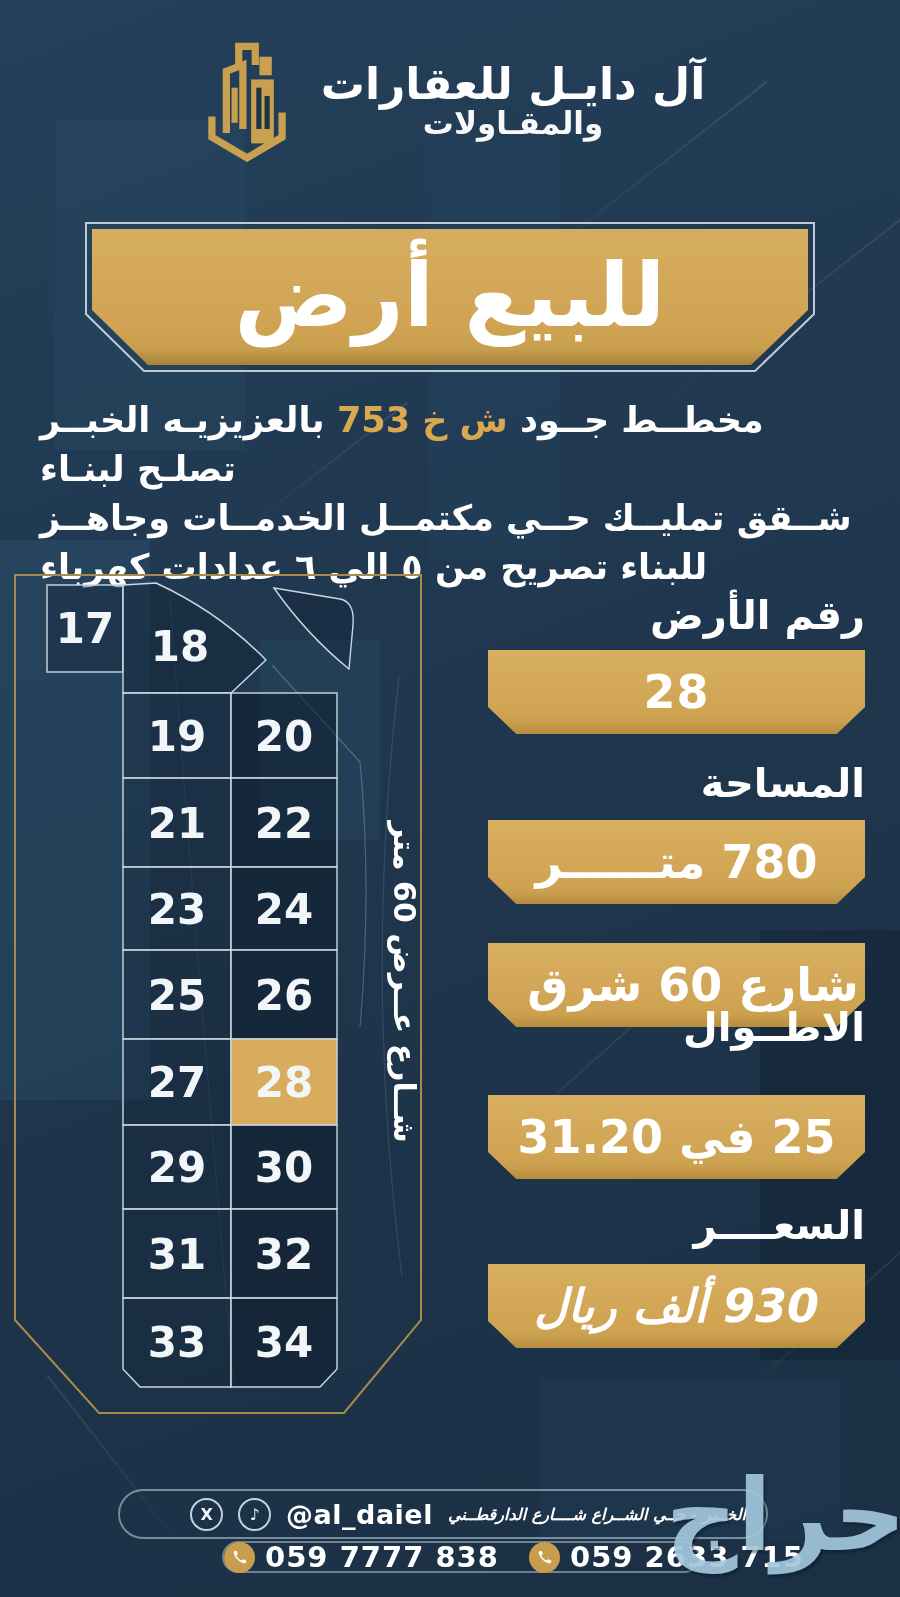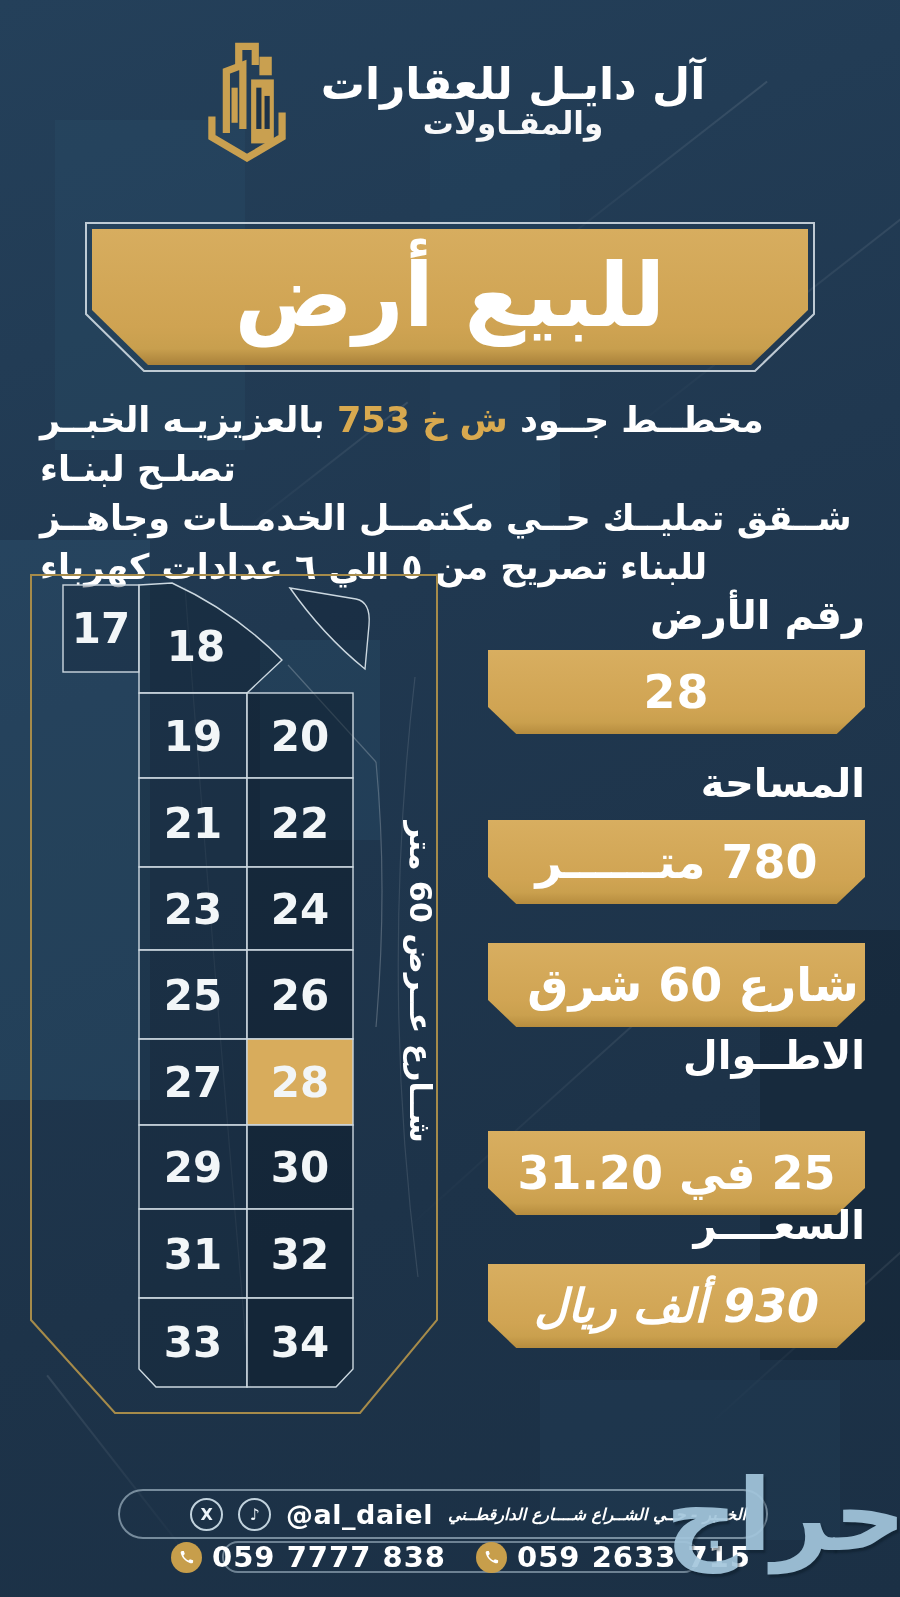--- a/index.html
+++ b/index.html
@@ -16,38 +16,38 @@
   .brand-line1{font-size:44px;font-weight:bold;letter-spacing:1px;}
   .brand-line2{font-size:31px;font-weight:bold;opacity:.97;}
   
   .banner{position:absolute;left:85px;top:222px;width:730px;height:152px;}
   .banner svg{position:absolute;inset:0;}
   
   .desc{position:absolute;top:396px;left:40px;width:820px;text-align:left;direction:rtl;
     font-size:35px;font-weight:bold;line-height:49px;letter-spacing:.5px;}
   .gold-hl{color:#d8a94f;}
   
-  .map{position:absolute;left:20px;top:557px;width:420px;height:860px;}
+  .map{position:absolute;left:4px;top:557px;width:420px;height:860px;}
   .map text{font-weight:bold;}
   
   .detail-head{position:absolute;left:488px;width:377px;text-align:right;direction:rtl;
     font-size:40px;font-weight:bold;letter-spacing:1px;}
   .gold-box{position:absolute;left:488px;width:377px;height:84px;display:flex;align-items:center;justify-content:center;
     direction:rtl;font-size:46px;font-weight:bold;color:#fff;letter-spacing:1px;
     background:linear-gradient(180deg,#d8ae60 0%,#d0a453 70%,#caa04e 86%,#b68c3e 100%);
     clip-path:polygon(0 0,100% 0,100% 68%,92.5% 100%,7.5% 100%,0 68%);}
   
   .loc-pill{position:absolute;left:118px;top:1489px;width:650px;height:50px;border:2px solid rgba(210,230,242,.5);
     border-radius:26px;display:flex;align-items:center;direction:rtl;padding:0 20px;gap:15px;}
   .loc-text{font-size:16px;font-weight:bold;white-space:nowrap;font-style:italic;}
   .handle{font-size:27px;font-weight:bold;direction:ltr;letter-spacing:.5px;}
   .soc{width:33px;height:33px;border:2px solid rgba(222,238,248,.85);border-radius:50%;
     display:flex;align-items:center;justify-content:center;color:#eef5fa;font-size:16px;font-weight:bold;flex:0 0 auto;}
   .phone-pill{position:absolute;left:222px;top:1541px;width:478px;height:32px;border:2px solid rgba(210,230,242,.45);
-    border-radius:24px;display:flex;align-items:center;justify-content:center;gap:30px;direction:ltr;}
+    border-radius:24px;display:flex;align-items:center;justify-content:space-between;gap:30px;direction:ltr;}
   .phone-item{display:flex;align-items:center;gap:10px;}
   .phone-num{font-size:29px;font-weight:bold;letter-spacing:1px;white-space:nowrap;}
   .phone-ico{width:31px;height:31px;border-radius:50%;background:#c79e4b;display:flex;align-items:center;justify-content:center;}
   .watermark{position:absolute;right:-6px;top:1466px;font-size:100px;font-weight:bold;color:#a3c6dc;
     opacity:.92;letter-spacing:-2px;line-height:1;text-shadow:2px 3px 2px rgba(10,25,38,.5);direction:rtl;}
 </style>
 </head>
 <body>
 
 <div class="poster">
@@ -172,22 +172,22 @@
   </div>
 
   <div class="detail-head" style="top:592px;">رقم الأرض</div>
   <div class="gold-box" style="top:650px;">28</div>
 
   <div class="detail-head" style="top:760px;">المساحة</div>
   <div class="gold-box" style="top:820px;">780 متــــــر</div>
 
   <div class="gold-box" style="top:943px;padding-left:33px;">شارع 60 شرق</div>
 
-  <div class="detail-head" style="top:1032px;">الاطــوال</div>
-  <div class="gold-box" style="top:1095px;margin-top:36px;">25 في 31.20</div>
+  <div class="detail-head" style="top:1004px;">الاطــوال</div>
+  <div class="gold-box" style="top:1095px;">25 في 31.20</div>
 
   <div class="detail-head" style="top:1202px;">السعــــر</div>
   <div class="gold-box" style="top:1264px;font-style:italic;">930  ألف ريال</div>
 
   <div class="loc-pill">
     <span class="loc-text">الخــبر - حــي الشــراع شــــارع الدارقطــني</span>
     <span class="handle">@al_daiel</span>
     <span class="soc">♪</span>
     <span class="soc">X</span>
 

